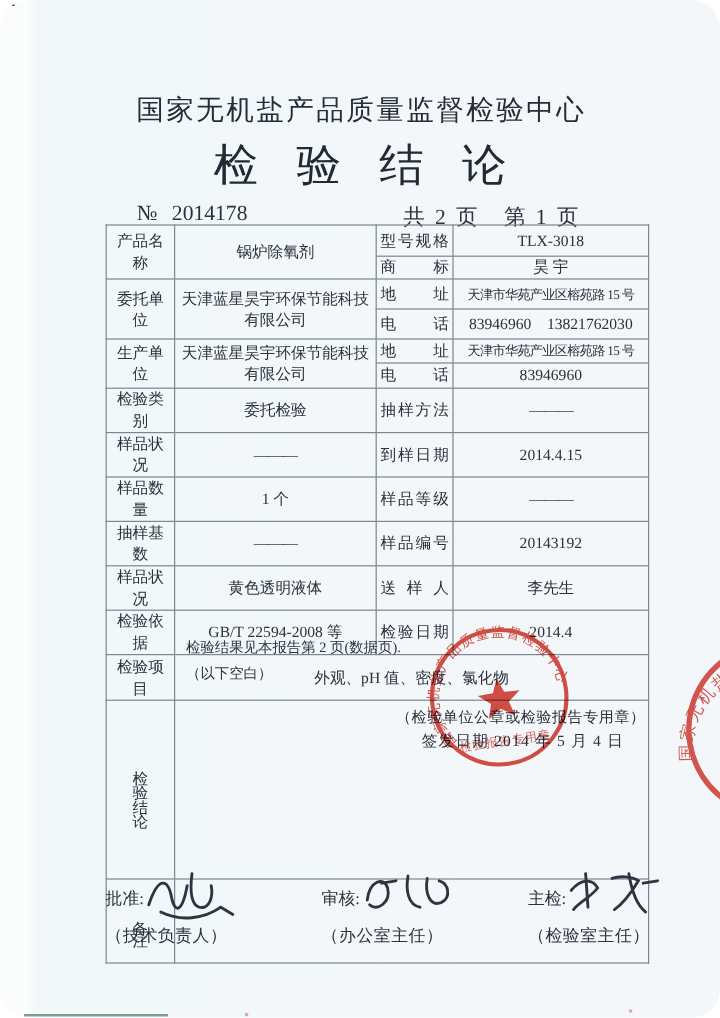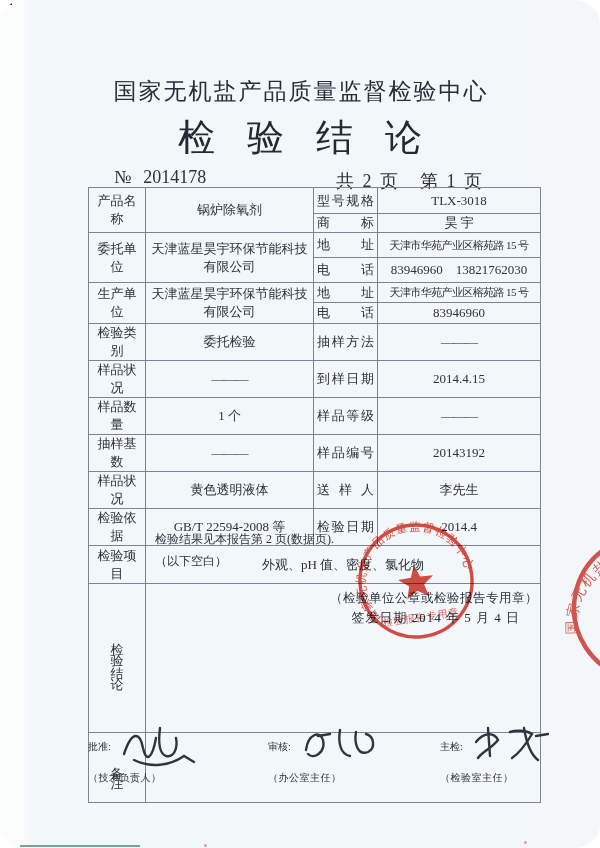--- a/index.html
+++ b/index.html
@@ -48,21 +48,21 @@
 
   .concl-text{position:absolute;left:155px;top:528px;font-size:12px;line-height:22px;color:#2b313b;z-index:4;}
   .seal-note{position:absolute;right:62px;top:590px;font-size:12.5px;letter-spacing:.5px;color:#2b313b;z-index:4;}
   .issue-date{position:absolute;right:80px;top:609px;font-size:13px;letter-spacing:1px;color:#2b313b;z-index:4;}
 
   .stamp-main{position:absolute;left:354px;top:519px;width:124px;height:124px;z-index:6;
     transform:rotate(-8deg);mix-blend-mode:multiply;opacity:.95;}
   .stamp-edge{position:absolute;left:556px;top:518px;width:180px;height:180px;z-index:6;
     transform:rotate(12deg);mix-blend-mode:multiply;opacity:.9;}
 
-  .sig-area{position:absolute;left:88px;top:732px;width:470px;height:60px;font-size:10px;color:#2b313b;}
+  .sig-area{position:absolute;left:88px;top:732px;width:470px;height:60px;font-size:14px;color:#2b313b;}
   .sig-block{position:absolute;top:0;width:150px;}
   .sig-block.b1{left:0;} .sig-block.b2{left:180;left:180px;} .sig-block.b3{left:352px;}
   .sig-label{position:absolute;left:0;top:8px;}
   .sig-title{position:absolute;left:0;top:39px;letter-spacing:.5px;text-align:center;}
   .sig-ink{position:absolute;left:28px;top:-12px;}
 </style>
 </head>
 <body>
 
 <div class="scan">

